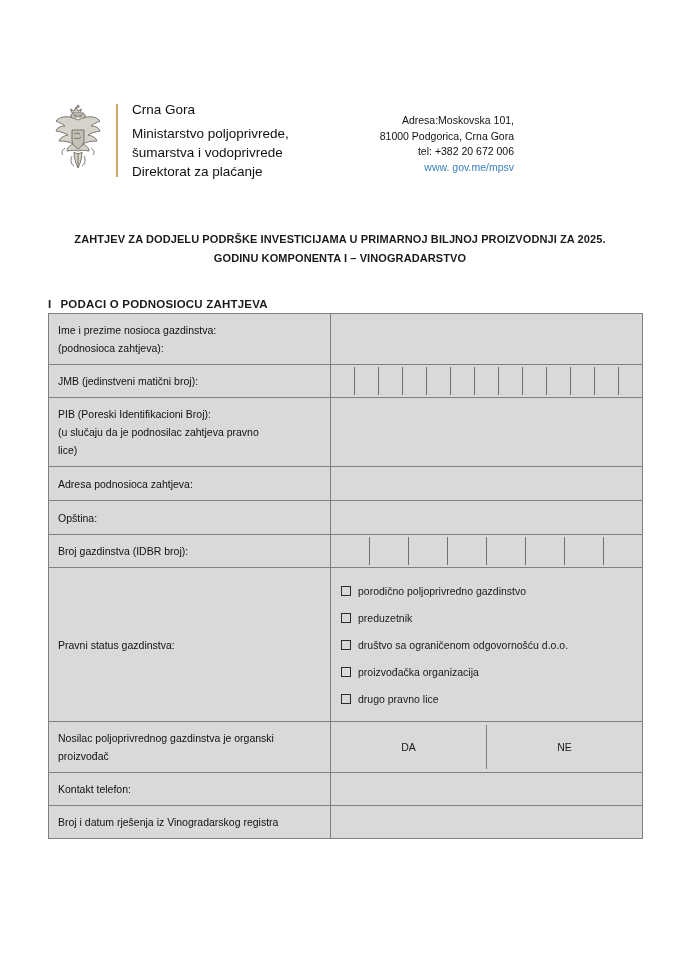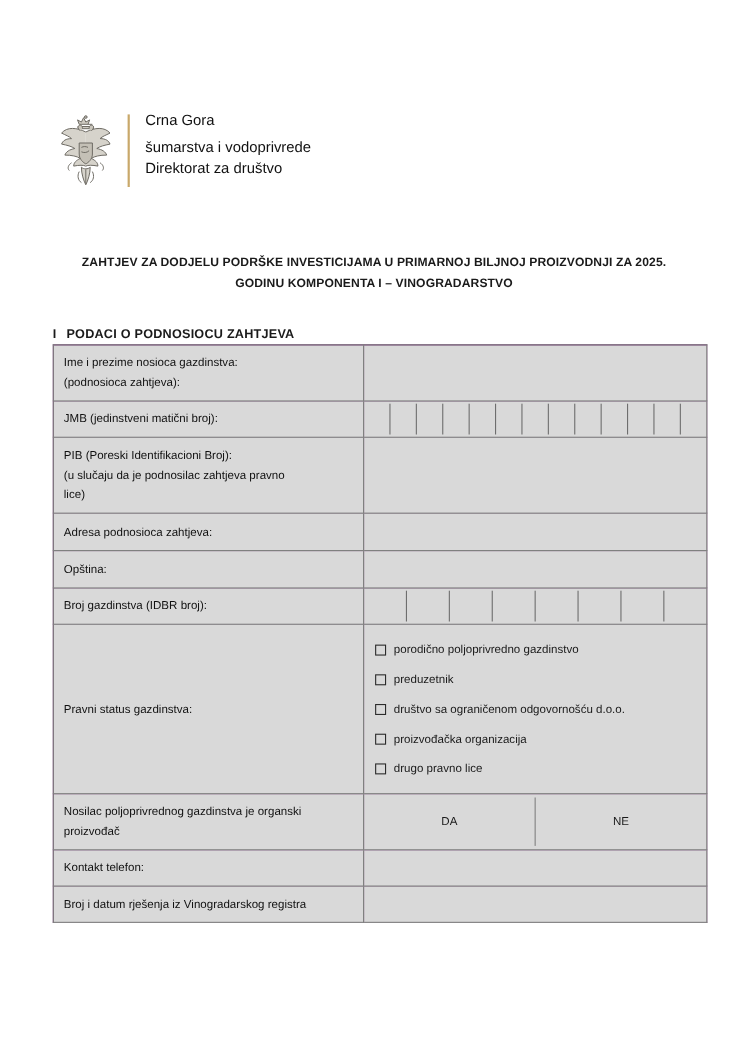--- a/index.html
+++ b/index.html
@@ -98,21 +98,21 @@
   }
 
   
   .form-table {
     position: absolute;
     left: 48px;
     top: 313px;
     width: 595px;
     border-collapse: collapse;
     table-layout: fixed;
-    background: #701a75;
+    background: #fca5a5;
   }
   .form-table td {
     border: 1px solid #808080;
     background: #d9d9d9;
     vertical-align: middle;
     padding: 0;
   }
   .form-table .lbl {
     width: 272px;
     padding: 7px 0 7px 9px;
@@ -214,25 +214,32 @@
 
           <path d="M13 46 C10 48 9 51 11 53 M39 46 C42 48 43 51 41 53"></path>
         </g>
       </svg>
     </div>
 
     <div class="lh-divider"></div>
 
     <div class="lh-text">
       <div class="country">Crna Gora</div>
+      <div class="ministry-line">Ministarstvo poljoprivrede,</div>
       <div class="ministry-line">šumarstva i vodoprivrede</div>
-      <div class="ministry-line">Direktorat za društvo</div>
+      <div class="ministry-line">Direktorat za plaćanje</div>
     </div>
   </div>
 
+  <div class="addr-block">
+    <div>Adresa:Moskovska 101,</div>
+    <div>81000 Podgorica, Crna Gora</div>
+    <div>tel: +382 20 672 006</div>
+    <div class="weblink">www. gov.me/mpsv</div>
+  </div>
 </div>
 
 <div class="doc-title">
   <div>ZAHTJEV ZA DODJELU PODRŠKE INVESTICIJAMA U PRIMARNOJ BILJNOJ PROIZVODNJI ZA 2025.</div>
   <div>GODINU KOMPONENTA I – VINOGRADARSTVO</div>
 </div>
 
 <div class="section-heading">
   <span class="numeral">I</span><span>PODACI O PODNOSIOCU ZAHTJEVA</span>
 </div>

